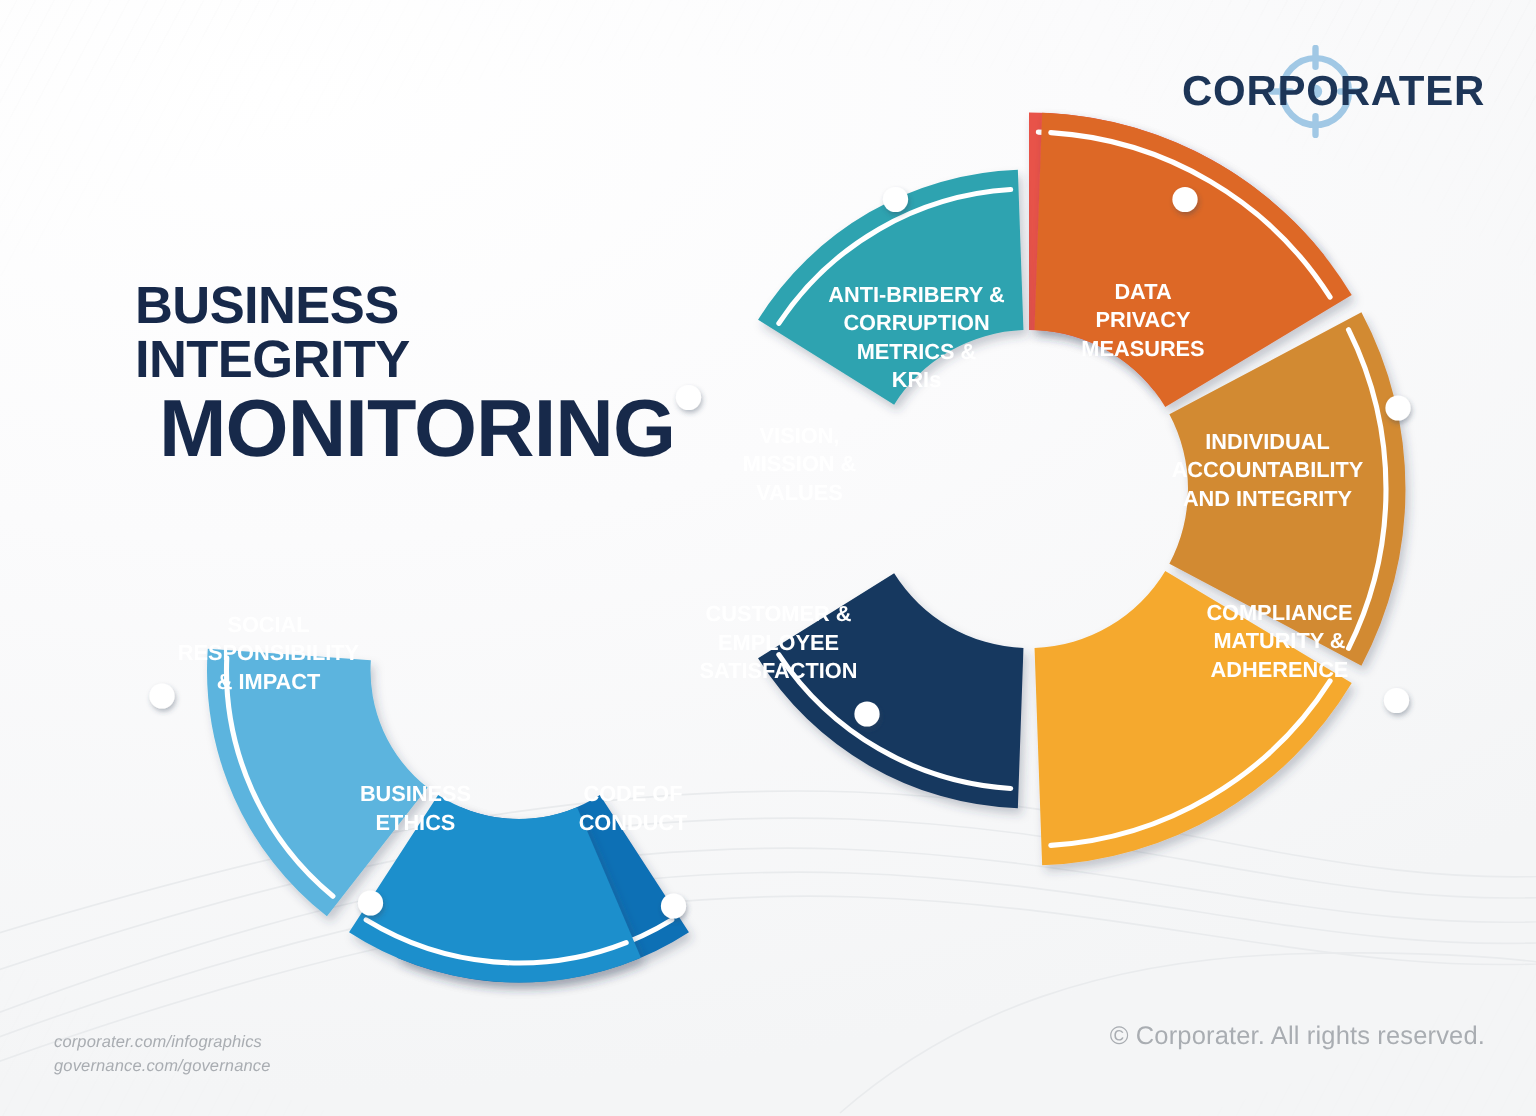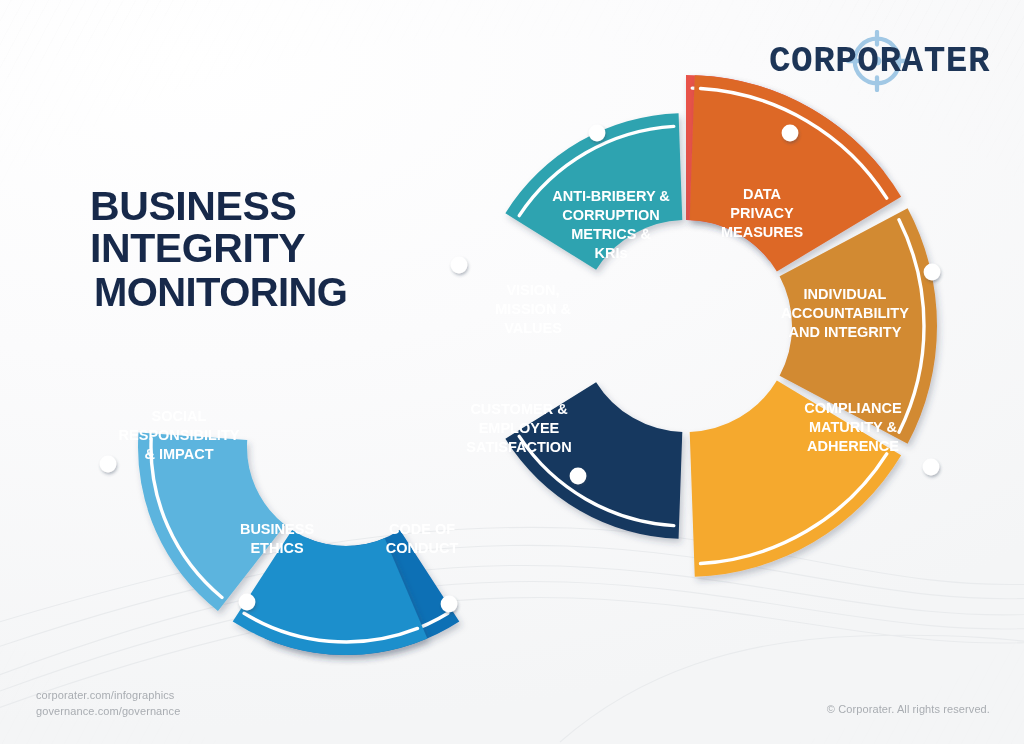--- a/index.html
+++ b/index.html
@@ -27,59 +27,59 @@
 
   
   #logo{
     position:absolute;right:34px;top:36px;
     display:flex;align-items:center;justify-content:flex-end;
     height:50px;
   }
   #logo .mark{position:absolute;right:82px;top:-6px;width:62px;height:62px;opacity:.95;}
   #logo .word{
     position:relative;
-    font-size:36px;font-weight:bold;letter-spacing:0.5px;
+    font-size:28px;font-weight:bold;letter-spacing:0.5px;
     color:#1d3557;
-    font-family:Liberation Mono, monospace;
+    font-family:Liberation Sans, sans-serif;
   }
 
   
   #headline{position:absolute;left:90px;top:186px;width:360px;}
   #headline .l1{
-    font-size:41px;font-weight:bold;letter-spacing:-0.4px;color:#17294a;
+    font-size:35px;font-weight:bold;letter-spacing:-0.4px;color:#17294a;
     line-height:1.02;margin:0;
   }
   #headline .l2{
-    font-size:40px;font-weight:bold;letter-spacing:-0.6px;color:#17294a;
-    line-height:1.02;margin:2px 0 0 4px;
+    font-size:54px;font-weight:bold;letter-spacing:-0.6px;color:#17294a;
+    line-height:1.02;margin:2px 0 0 16px;
   }
   #headline .sub{
     margin-top:18px;
     font-size:15.5px;line-height:1.34;color:#8a8f95;letter-spacing:0.2px;
   }
   #headline .sub div{white-space:nowrap;}
 
   
   #wheel{position:absolute;left:0;top:0;width:1024px;height:744px;}
   .seg-label{
     font-family:"Liberation Sans", sans-serif;
     font-weight:bold;
     fill:#ffffff;
     text-anchor:middle;
     paint-order:stroke;
   }
 
   
   #footer-left{
     position:absolute;left:36px;top:688px;
-    font-size:11px;line-height:1.45;color:#a9adb2;letter-spacing:.1px;
+    font-size:11px;line-height:1.45;color:#a9adb2;letter-spacing:.1px;font-style:italic;
   }
   #footer-right{
-    position:absolute;right:34px;top:703px;
-    font-size:11px;color:#a9adb2;letter-spacing:.1px;text-align:right;
+    position:absolute;right:34px;top:681px;
+    font-size:17px;color:#a9adb2;letter-spacing:.1px;text-align:right;
   }
 </style>
 </head>
 <body>
 
 <div id="stage">
   <div class="hatch"></div>
 
   <svg class="swoosh" viewBox="0 0 1024 744">
     <g fill="none" stroke="#e9ebed" stroke-width="1.1">

